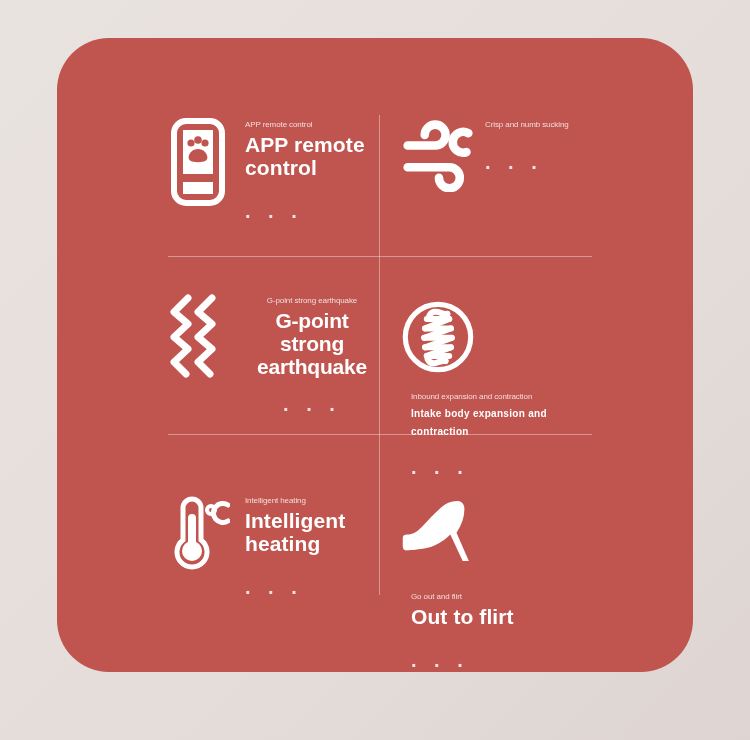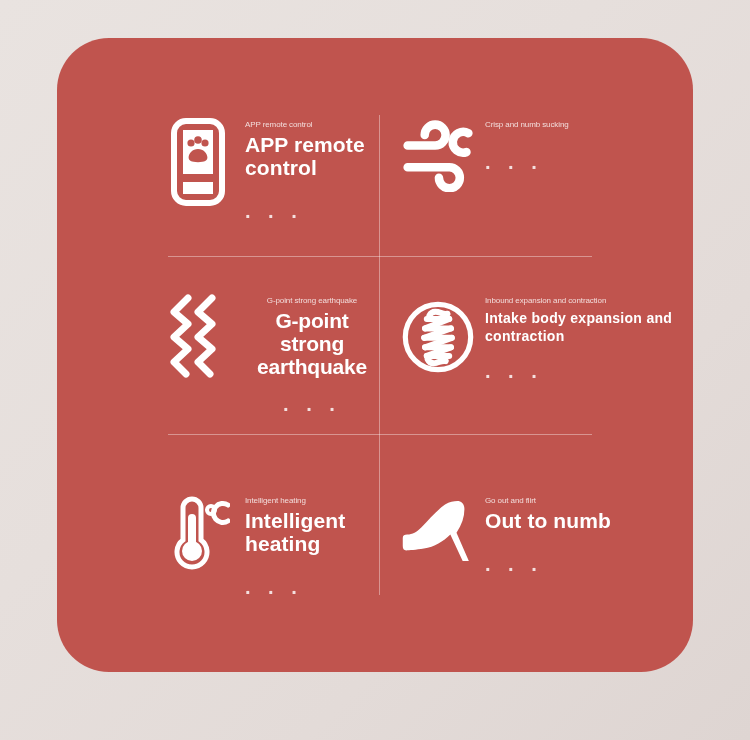--- a/index.html
+++ b/index.html
@@ -58,23 +58,23 @@
   }
   .feature-cell {
     position: relative;
     display: flex;
     align-items: flex-start;
     box-sizing: border-box;
   }
   .cell-r0c0 { padding: 80px 0 0 104px; }
   .cell-r0c1 { padding: 80px 5px 0 22px; }
   .cell-r1c0 { padding: 38px 0 0 104px; text-align: center; }
-  .cell-r1c1 { padding: 38px 0 0 22px; }
+  .cell-r1c1 { padding: 38px 0 0 22px; flex-direction: column; }
   .cell-r2c0 { padding: 60px 0 0 104px; }
-  .cell-r2c1 { padding: 60px 16px 0 22px; }
+  .cell-r2c1 { padding: 60px 16px 0 22px; flex-direction: column; }
 
   .icon-wrap {
     flex: 0 0 auto;
     width: 74px;
     height: 96px;
     display: flex;
     align-items: flex-start;
     justify-content: center;
     color: #ffffff;
   }
@@ -96,21 +96,21 @@
     font-size: 21px;
     line-height: 23px;
     font-weight: bold;
     color: #ffffff;
     letter-spacing: 0.1px;
     max-width: 190px;
   }
   .title-big.tight { letter-spacing: -0.2px; }
   .title-big.wide { max-width: 210px; }
   .title-big.small {
-    font-size: 14px;
+    font-size: 10px;
     line-height: 18px;
     letter-spacing: 0.3px;
   }
   .dots {
     margin-top: 26px;
     font-size: 20px;
     font-weight: bold;
     letter-spacing: 6px;
     color: rgba(255,255,255,0.82);
     line-height: 12px;
@@ -220,20 +220,20 @@
       </div>
 
       <div class="feature-cell cell-r2c1">
         <div class="icon-wrap">
           <svg width="84" height="74" viewBox="0 0 84 74" fill="none">
             <path d="M64 3c4 0 8 3 8 9 0 9-3 18-9 27l14 32h-7L56 41c-8 8-18 14-30 16-9 1.5-17 2-20 2-3 0-4-2-4-5v-9c0-3 2-4 5-4 6 0 11-3 16-8 9-9 18-20 27-26 5-3.4 10-4 14-4z" fill="#ffffff"></path>
           </svg>
         </div>
         <div class="text-wrap">
           <div class="subtitle-small">Go out and flirt</div>
-          <div class="title-big">Out to numb</div>
+          <div class="title-big">Out to flirt</div>
           <div class="dots">. . .</div>
         </div>
       </div>
 
     </div>
   </div>
 </div>
 
 </body></html>

